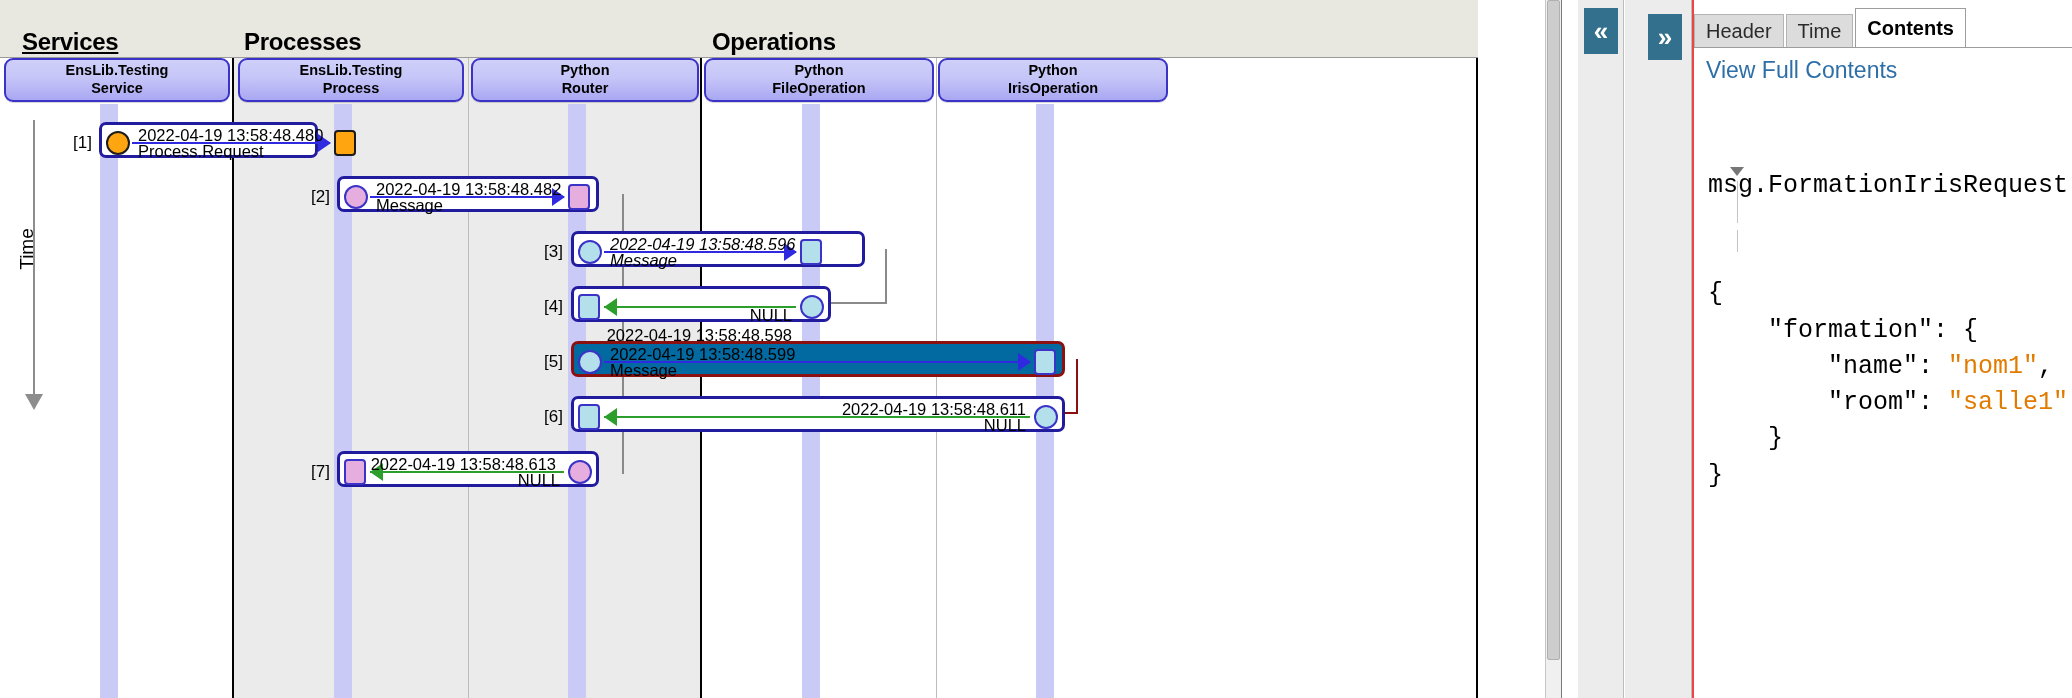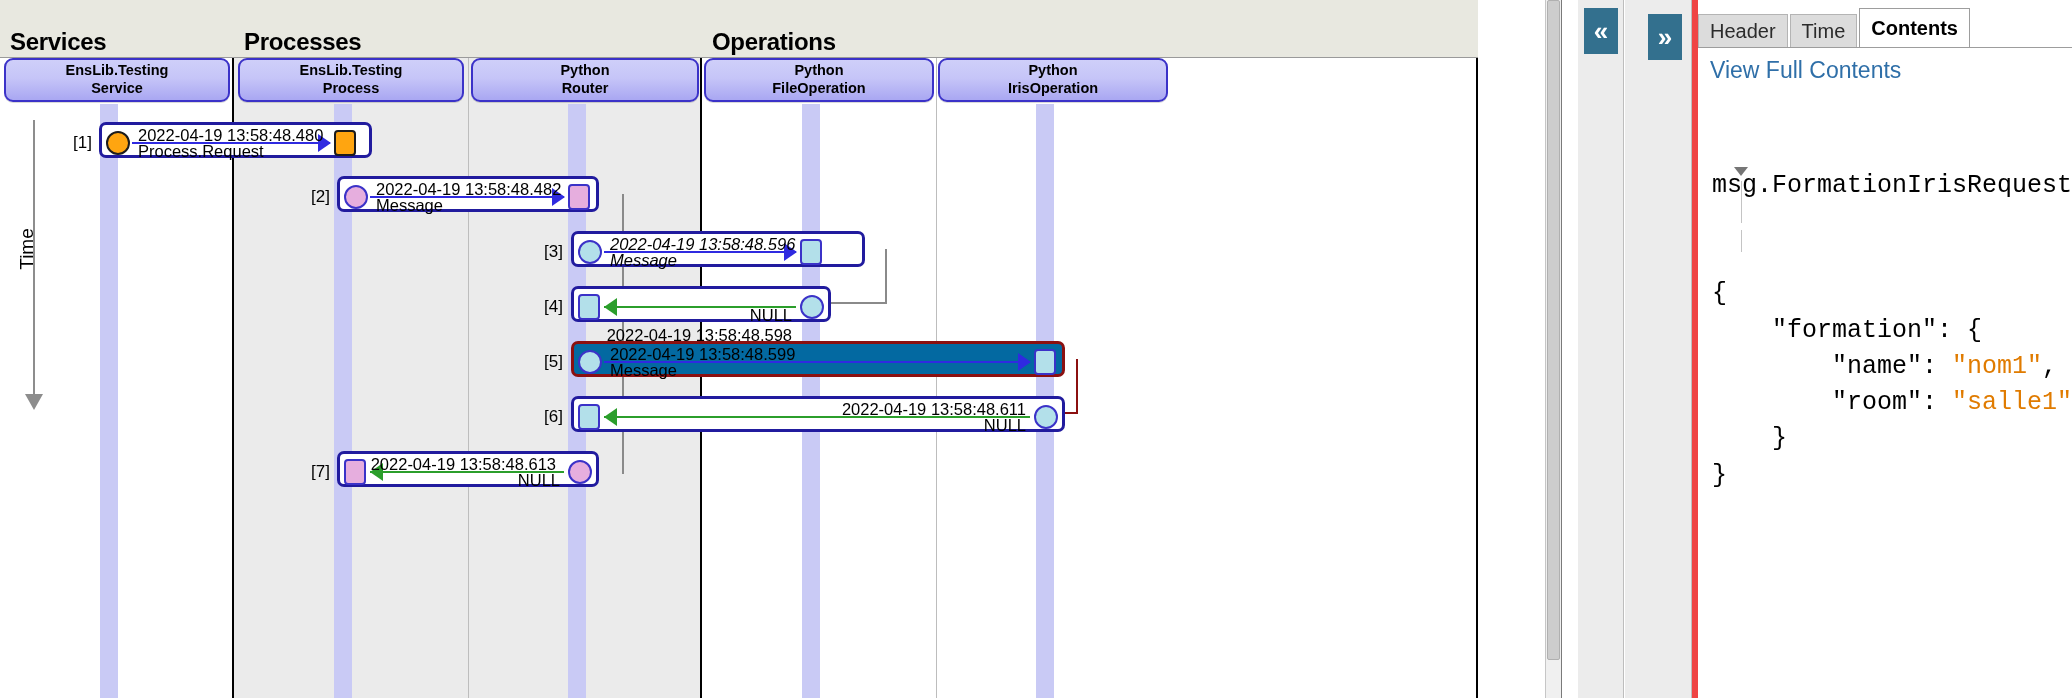--- a/index.html
+++ b/index.html
@@ -191,21 +191,21 @@
     background: #ececec;
   }
   #gutter-1 { left: 1578px; width: 46px; border-right: 1px solid #bdbdbd; }
   #gutter-2 { left: 1625px; width: 67px; border-right: 1px solid #bdbdbd; }
 
   
   #detail-panel {
     position: absolute; left: 1692px; top: 0;
     width: 380px; height: 698px;
     background: #ffffff;
-    border-left: 6px solid #ef4444;
+    border-left: 2px solid #ef4444;
   }
   #detail-tabs {
     position: absolute; left: 0; top: 8px;
     display: flex; align-items: flex-end; height: 40px;
   }
   .tab {
     height: 34px;
     padding: 0 11px;
     display: flex; align-items: center;
     font-size: 20px; color: #2b2b2b;
@@ -274,21 +274,21 @@
         <div class="lane-sep" style="left: 936px;"></div>
       </div>
     <div id="lifelines-layer">
         <div class="lifeline" style="left: 100px;"></div>
         <div class="lifeline" style="left: 334px;"></div>
         <div class="lifeline" style="left: 568px;"></div>
         <div class="lifeline" style="left: 802px;"></div>
         <div class="lifeline" style="left: 1036px;"></div>
       </div>
     <div id="band-titles-layer">
-        <div class="band-title" style="left: 10px;">Services</div>
+        <div class="band-title" style="left: 22px; text-decoration: underline;">Services</div>
         <div class="band-title" style="left: 244px;">Processes</div>
         <div class="band-title" style="left: 712px;">Operations</div>
       </div>
     <div id="columns-layer">
         <div class="col-pill" style="left: 4px; width: 226px;">
           <span>EnsLib.Testing</span>
           <span>Service</span>
         </div>
         <div class="col-pill" style="left: 238px; width: 226px;">
           <span>EnsLib.Testing</span>
@@ -313,21 +313,21 @@
       <div id="time-arrow-head"></div>
       <div id="time-label">Time</div>
     </div>
 
     <div class="connector" style="left:598px; top:194px; width:26px; height:280px; border-left:none; border-top:none; border-bottom:none;"></div>
     <div class="connector" style="left:831px; top:249px; width:56px; height:55px; border-left:none; border-top:none;"></div>
     <div class="connector-red" style="left:1064px; top:359px; width:14px; height:55px; border-left:none; border-top:none;"></div>
 
     <div id="messages-layer">
         <div class="msg-index" style="left: 73px; top: 134px;">[1]</div>
-        <div class="msg-box" style="left: 99px; width: 273px; top: 122px;">
+        <div class="msg-box" style="left: 99px; width: 219px; top: 122px;">
           <div class="ep-circle c-orange" style="left: 4px;"></div>
           <div class="ep-square c-orange" style="left: 232px;"></div>
           <div class="msg-line blue" style="left: 30px; width: 198px;"></div>
           <div class="arrowhead right-blue" style="left: 216px;"></div>
           <div class="msg-ts" style="left: 36px;">2022-04-19 13:58:48.480</div>
           <div class="msg-name" style="left: 36px;">Process.Request</div>
         </div>
         <div class="msg-index" style="left: 311px; top: 188px;">[2]</div>
         <div class="msg-box" style="left: 337px; width: 262px; top: 176px;">
           <div class="ep-circle c-pink" style="left: 4px;"></div>

